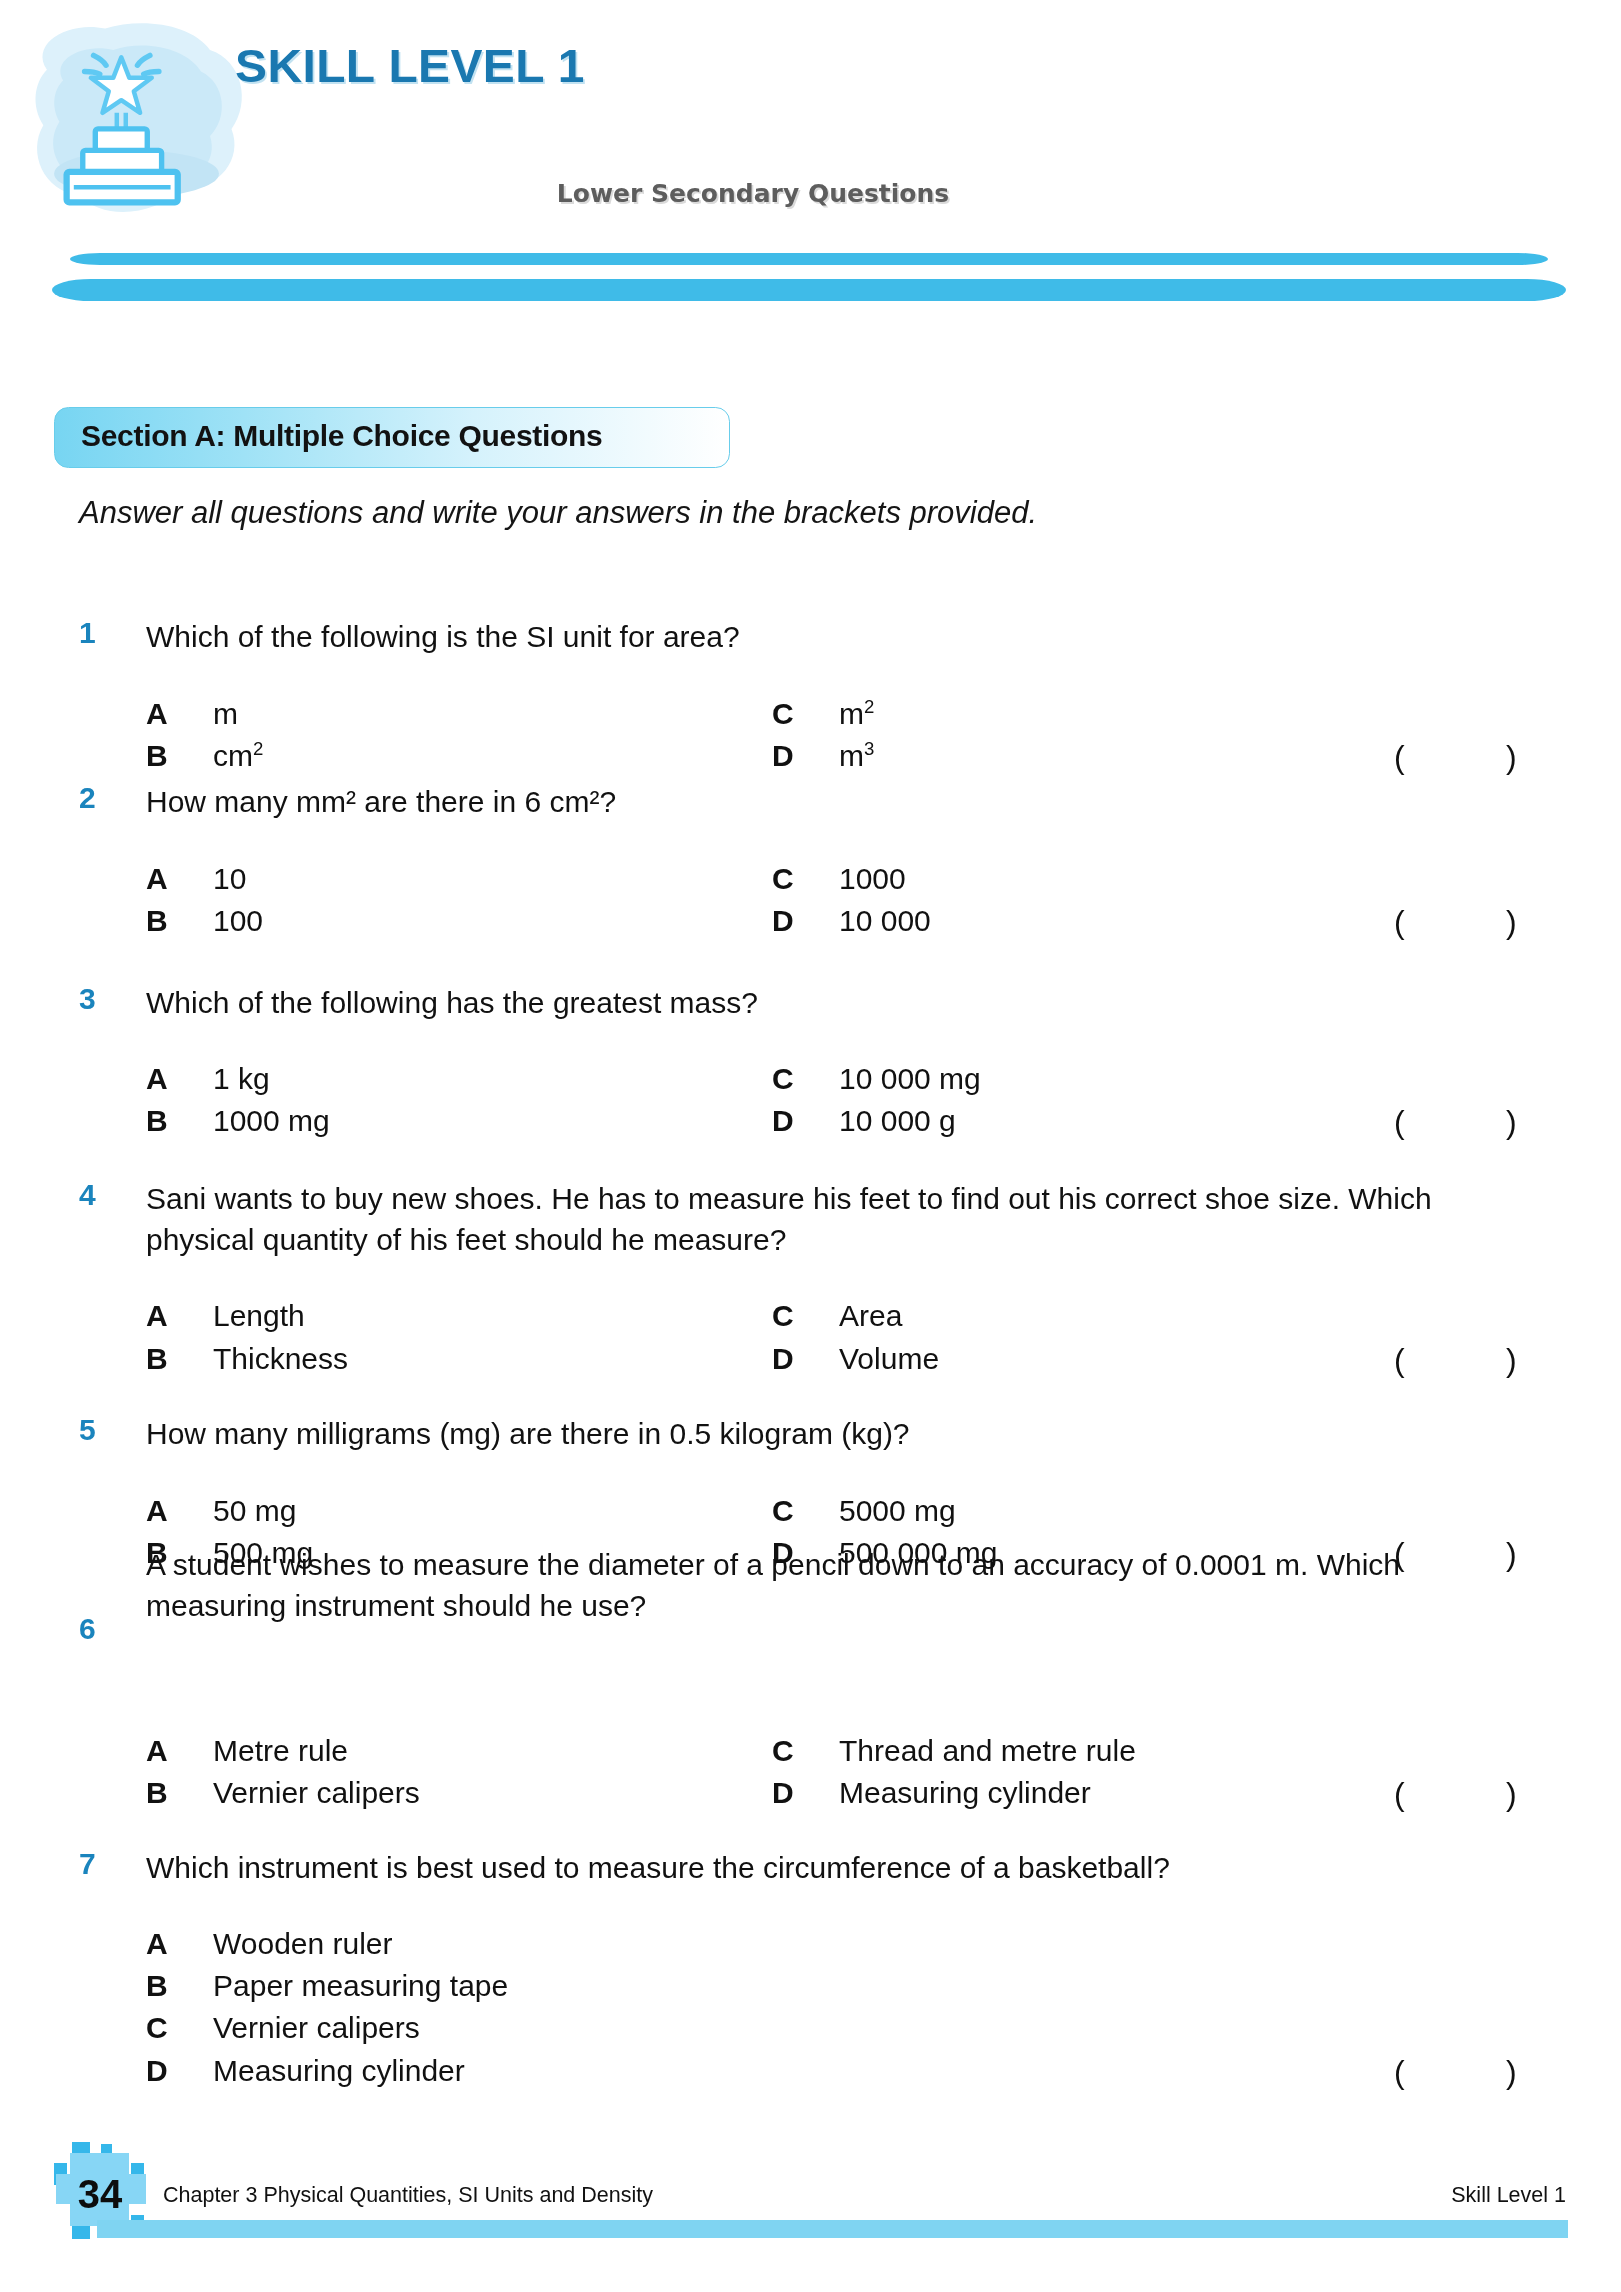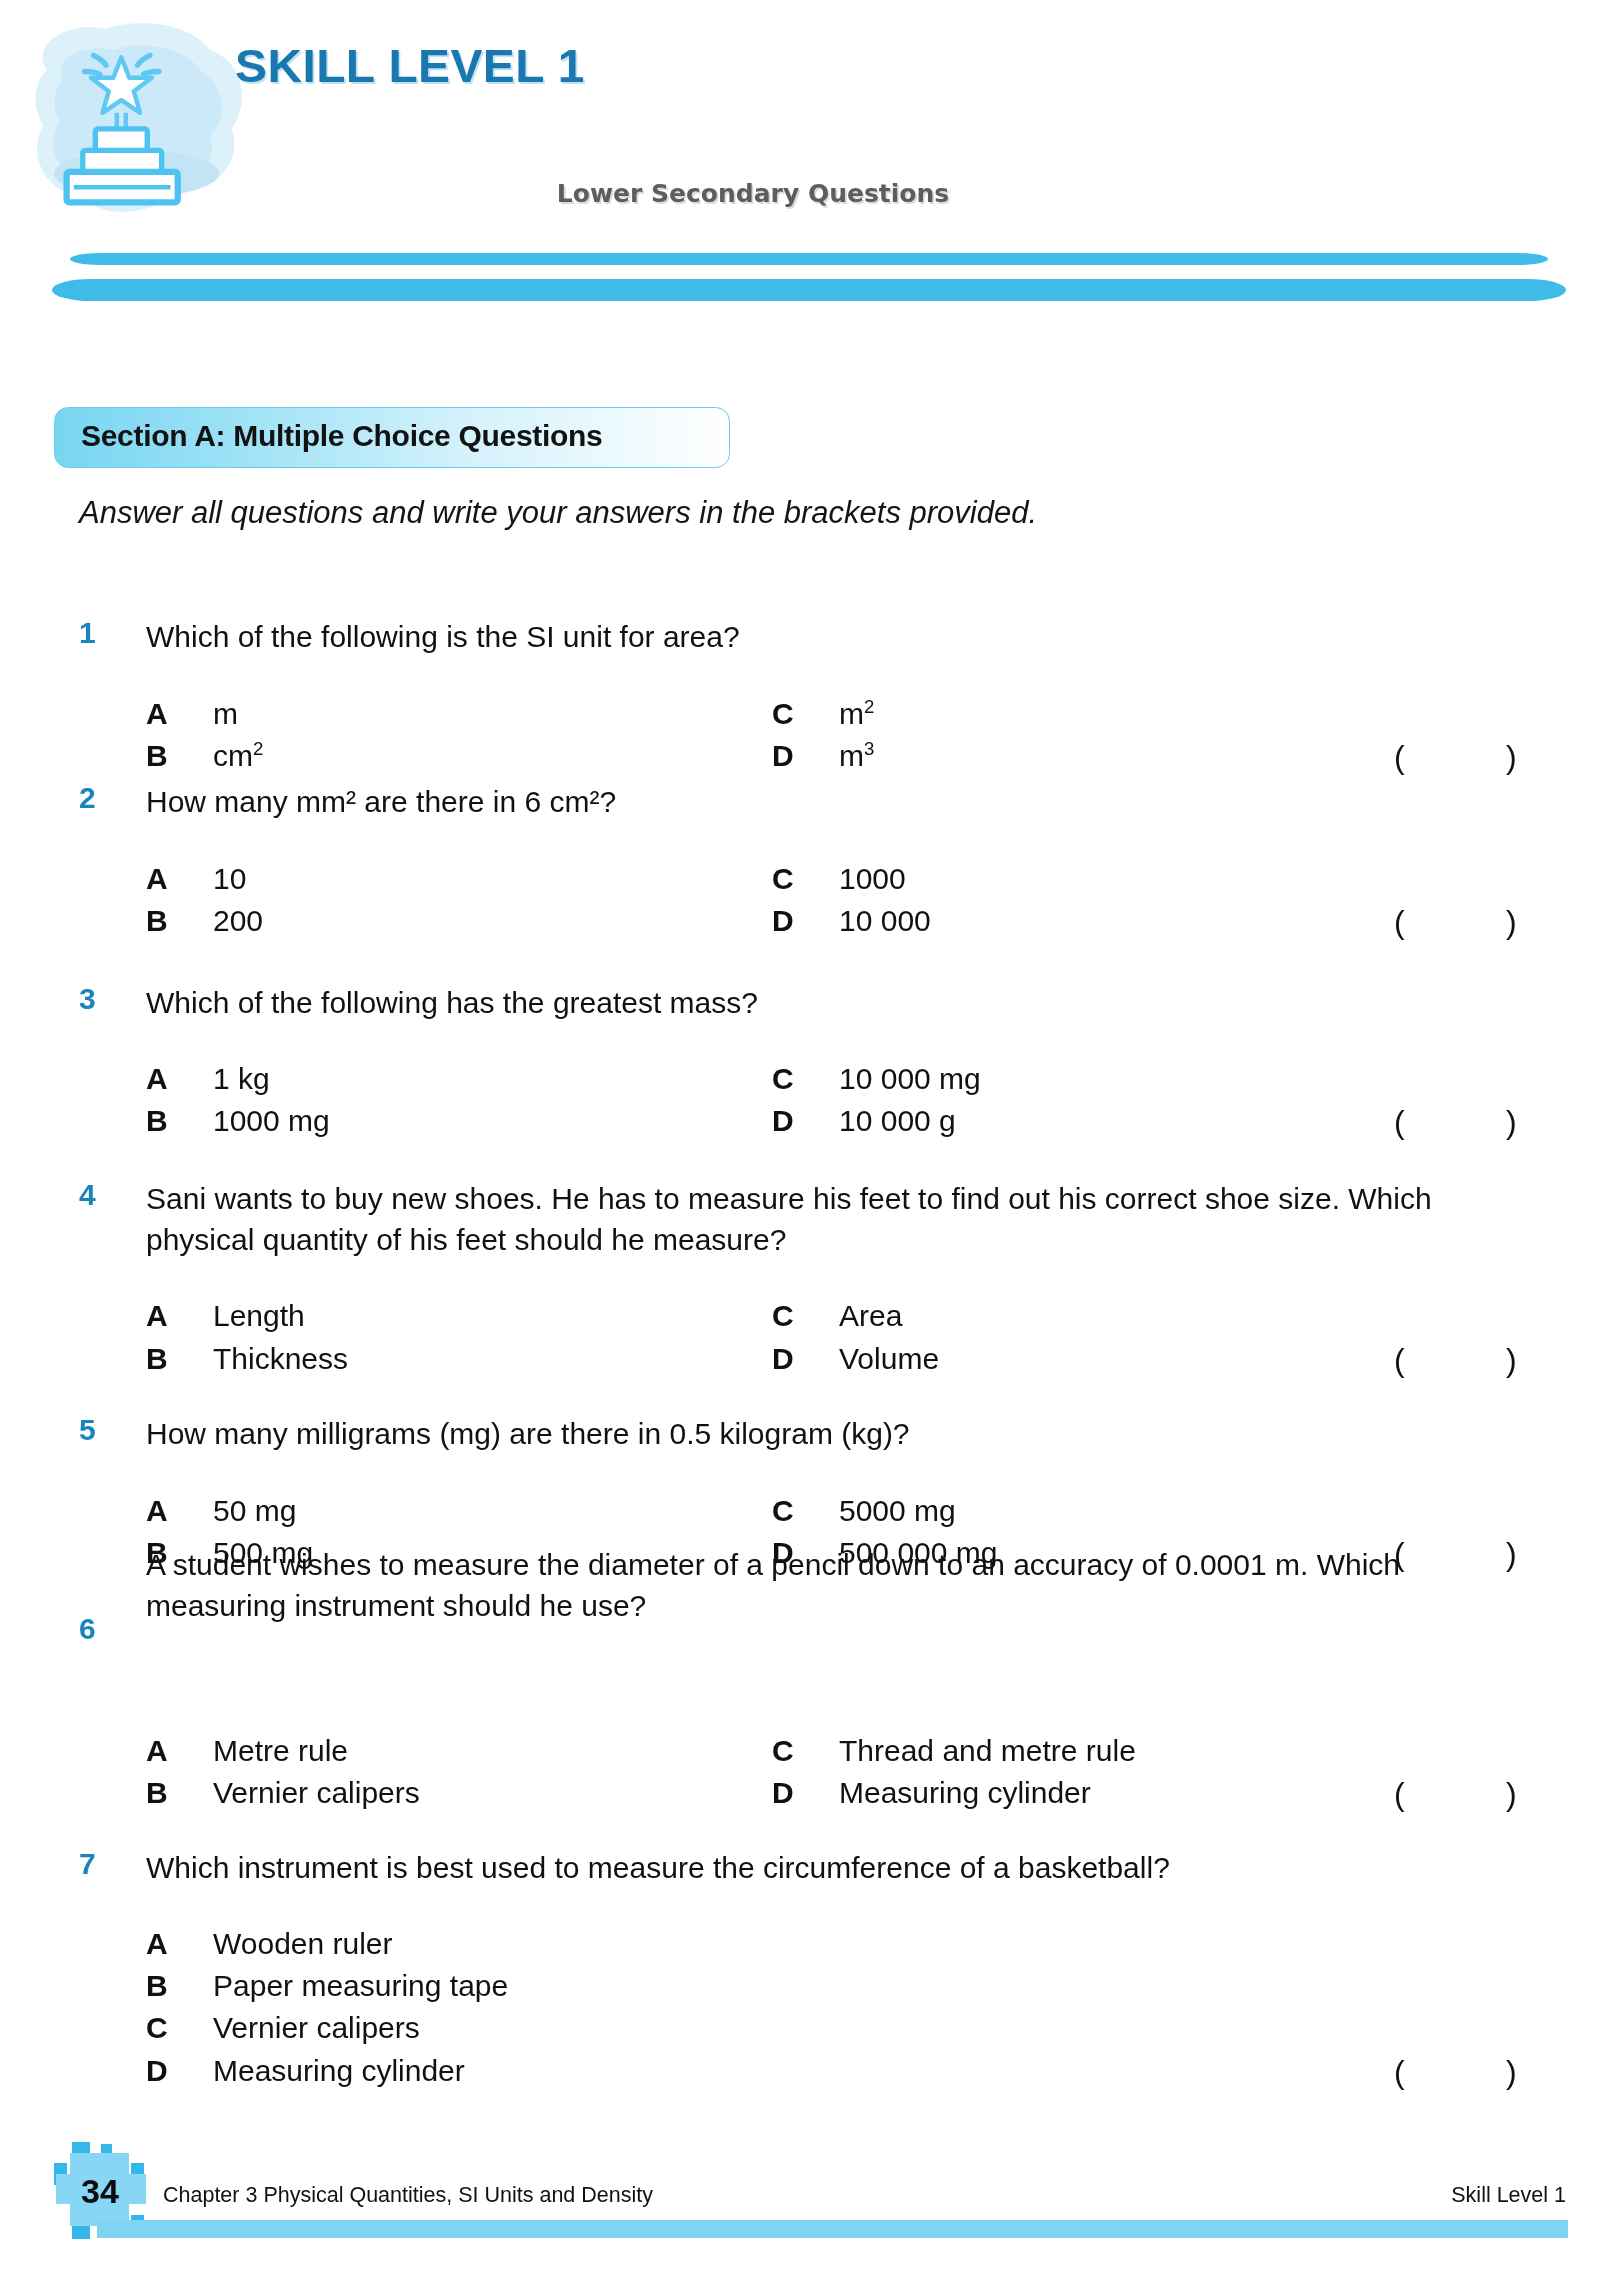--- a/index.html
+++ b/index.html
@@ -163,21 +163,21 @@
   }
   .pg-cross-h {
     position: absolute; left: 1.8px; top: 34px;
     width: 90px; height: 30px;
     background: #87d6f5;
   }
   .pg-acc { position: absolute; background: #35b7ea; }
   .pg-num {
     position: absolute; left: 18px; top: 32px;
     width: 56px; text-align: center;
-    font-size: 34px; font-weight: bold; color: #0d0d0d;
+    font-size: 40px; font-weight: bold; color: #0d0d0d;
     font-family: "Liberation Sans", sans-serif;
   }
   .footer-chapter {
     position: absolute; left: 163px; top: 43px;
     font-size: 21.5px; color: #111;
     font-family: "Liberation Sans", sans-serif;
   }
   .footer-level {
     position: absolute; right: 56px; top: 43px;
     font-size: 21.5px; color: #111;
@@ -256,21 +256,21 @@
         <span class="bk-open">(</span>
         <span class="bk-close">)</span>
       </div>
     </div>
     <div class="qblock">
       <div class="qnum" style="top: 781px;">2</div>
       <div class="qstem" style="top: 781px;">How many mm² are there in 6 cm²?</div>
       <div class="opt-letter col-left-letter" style="top: 862px;">A</div>
       <div class="opt-text col-left-text" style="top: 862px;"><span>10</span></div>
       <div class="opt-letter col-left-letter" style="top: 904px;">B</div>
-      <div class="opt-text col-left-text" style="top: 904px;"><span>200</span></div>
+      <div class="opt-text col-left-text" style="top: 904px;"><span>100</span></div>
       <div class="opt-letter col-right-letter" style="top: 862px;">C</div>
       <div class="opt-text col-right-text" style="top: 862px;"><span>1000</span></div>
       <div class="opt-letter col-right-letter" style="top: 904px;">D</div>
       <div class="opt-text col-right-text" style="top: 904px;"><span>10 000</span></div>
       <div class="brackets" style="top: 904px;">
         <span class="bk-open">(</span>
         <span class="bk-close">)</span>
       </div>
     </div>
     <div class="qblock">

